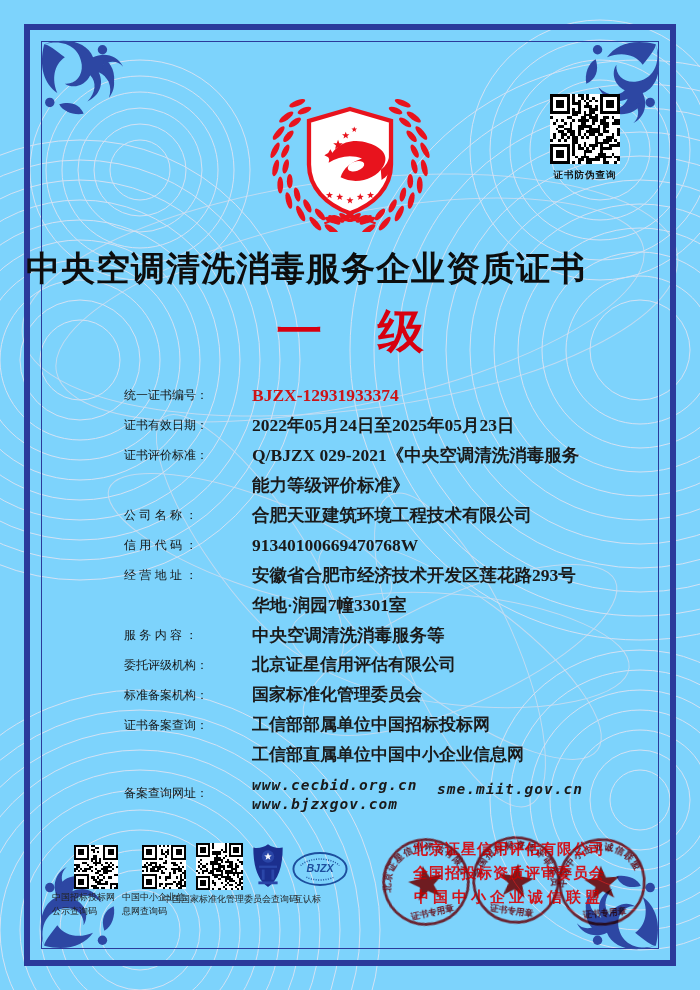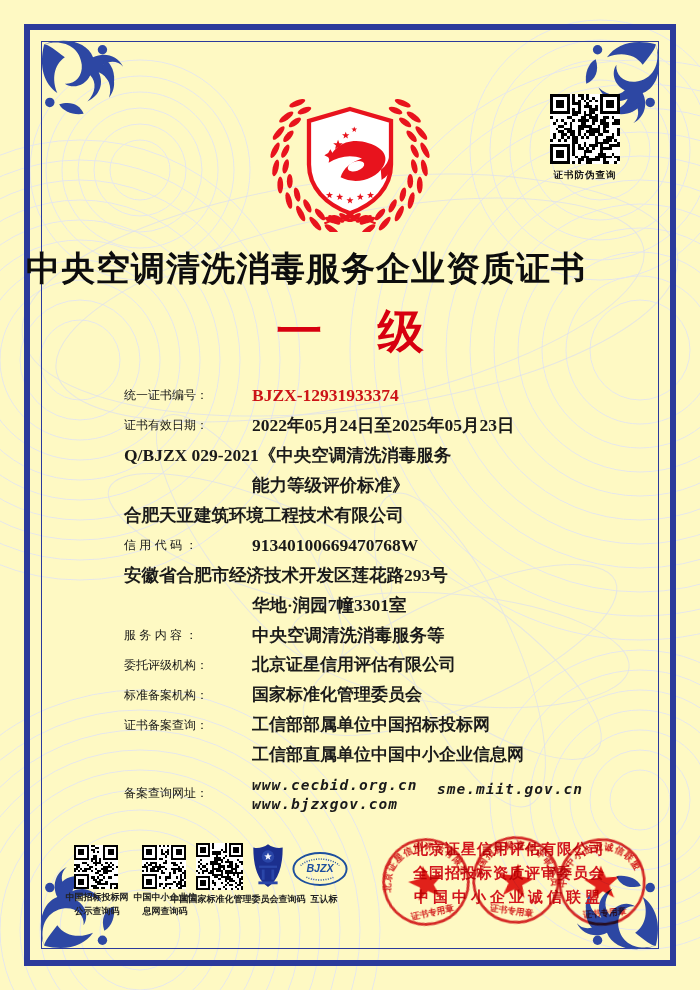--- a/index.html
+++ b/index.html
@@ -1,16 +1,16 @@
 <!DOCTYPE html>
 <html><head>
 <meta charset="utf-8">
 <style>
   html,body{margin:0;padding:0;background:#ffffff;}
-  .page{position:relative;width:700px;height:990px;background:#fef9c3;overflow:hidden;
+  .page{position:relative;width:700px;height:990px;background:#7dd3fc;overflow:hidden;
         font-family:"Liberation Sans",sans-serif;color:#1a1a1a;}
   .bg{position:absolute;left:0;top:0;width:700px;height:990px;}
   .frame-outer{position:absolute;inset:24px;border:6px solid #2b3a9b;pointer-events:none;}
   .frame-inner{position:absolute;inset:41px;border:1.5px solid #2b3a9b;pointer-events:none;}
   .corner{position:absolute;width:94px;height:94px;color:#2d47a3;}
   .c-tl{left:31px;top:31px;}
   .c-tr{right:31px;top:31px;transform:rotate(90deg);}
   .c-br{right:31px;bottom:31px;transform:rotate(180deg);}
   .c-bl{left:31px;bottom:31px;transform:rotate(270deg);}
   .emblem{position:absolute;left:256px;top:80px;width:188px;height:152px;}
@@ -35,21 +35,21 @@
   .cont .lbl{visibility:hidden;}
   .urls{position:relative;margin-left:-19px;}
   .urls .lbl{flex-basis:147px;padding-left:19px;box-sizing:border-box;margin-top:8px;}
   .mono{font-family:"DejaVu Sans Mono","Liberation Mono",monospace;font-weight:bold;
         font-size:14.5px;line-height:19px;letter-spacing:1px;font-style:italic;}
   .urls .val{padding-top:6px;}
   .url-right{position:absolute;left:332px;top:10px;line-height:19px;text-align:right;}
   .footer{position:absolute;left:0;top:0;width:700px;height:990px;pointer-events:none;}
   .fqr{position:absolute;}
   .fqr .qr{width:100%;height:100%;}
-  .fcap{position:absolute;font-size:9px;font-weight:bold;color:#222;text-align:center;line-height:14px;}
+  .fcap{position:absolute;font-size:9px;font-weight:normal;color:#222;line-height:14px;}
   .badge{position:absolute;left:251px;top:843px;width:34px;height:52px;}
   .bjzx{position:absolute;left:291px;top:849px;width:58px;height:40px;}
   .seal-line{position:absolute;left:383px;width:252px;text-align:center;color:#d2151d;
              font-weight:bold;font-size:15px;letter-spacing:1px;white-space:nowrap;}
   .seal{position:absolute;width:92px;height:92px;mix-blend-mode:multiply;}
   .seal text{font-weight:bold;}
 </style>
 </head>
 <body>
 
@@ -458,34 +458,37 @@
   <div class="fields">
     <div class="row">
       <span class="lbl">统一证书编号：</span>
       <span class="val red">BJZX-12931933374</span>
     </div>
     <div class="row">
       <span class="lbl">证书有效日期：</span>
       <span class="val">2022年05月24日至2025年05月23日</span>
     </div>
     <div class="row">
+      <span class="lbl">证书评价标准：</span>
       <span class="val">Q/BJZX 029-2021《中央空调清洗消毒服务</span>
     </div>
     <div class="row cont">
       <span class="lbl">_</span>
       <span class="val">能力等级评价标准》</span>
     </div>
     <div class="row">
+      <span class="lbl">公 司 名 称 ：</span>
       <span class="val">合肥天亚建筑环境工程技术有限公司</span>
     </div>
     <div class="row">
       <span class="lbl">信 用 代 码 ：</span>
       <span class="val">91340100669470768W</span>
     </div>
     <div class="row">
+      <span class="lbl">经 营 地 址 ：</span>
       <span class="val">安徽省合肥市经济技术开发区莲花路293号</span>
     </div>
     <div class="row cont">
       <span class="lbl">_</span>
       <span class="val">华地·润园7幢3301室</span>
     </div>
     <div class="row">
       <span class="lbl">服 务 内 容 ：</span>
       <span class="val">中央空调清洗消毒服务等</span>
     </div>

